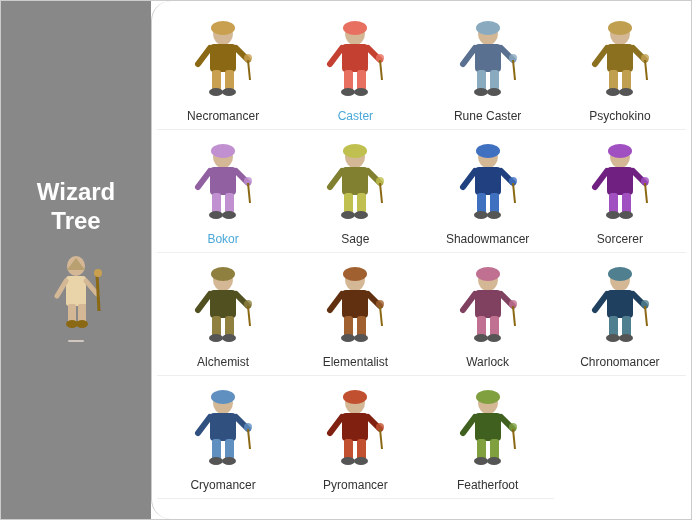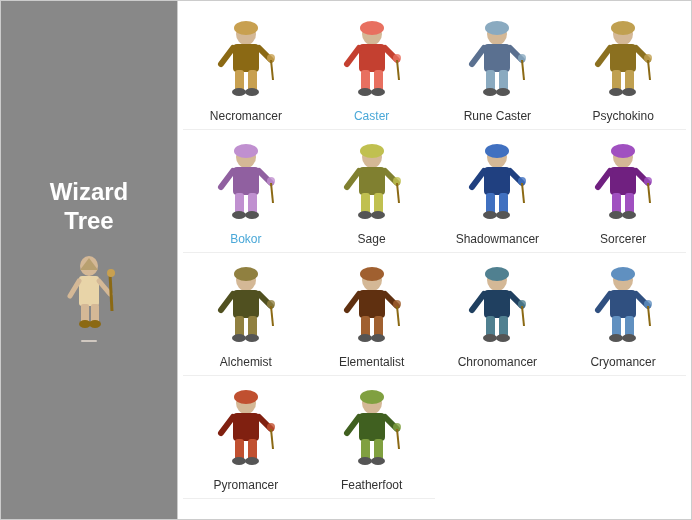--- a/index.html
+++ b/index.html
@@ -10,21 +10,21 @@
       font-family: Arial, sans-serif;
       background: #fff;
       border: 1px solid #ccc;
     }
     .container {
       display: flex;
       width: 100%;
       height: 100%;
     }
     .sidebar {
-      width: 176px;
+      width: 150px;
       background: #888;
       display: flex;
       flex-direction: column;
       align-items: center;
       justify-content: center;
       flex-shrink: 0;
     }
     .sidebar-title {
       color: white;
       font-size: 24px;
@@ -49,20 +49,21 @@
       margin-top: 4px;
       background: #d0c8c0;
       padding: 1px 8px;
       border-radius: 2px;
     }
     .main-content {
       flex: 1;
       overflow-y: auto;
       border-left: 1px solid #ccc;
       padding: 10px 5px;
+      border-radius: 20px;
     }
     .grid {
       display: grid;
       grid-template-columns: repeat(4, 1fr);
       gap: 4px 0px;
     }
     .class-item {
       display: flex;
       flex-direction: column;
       align-items: center;
@@ -372,20 +373,45 @@
   </svg>
           </div>
           <div class="class-name">Elementalist</div>
         </div>
         <div class="class-item">
           <div class="class-sprite">
             <svg viewBox="0 0 70 85" width="70" height="85">
 
     <ellipse cx="35" cy="14" rx="10" ry="11" fill="#D4B896"></ellipse>
 
+    <ellipse cx="35" cy="8" rx="12" ry="7" fill="#C07090"></ellipse>
+
+    <rect x="22" y="24" width="26" height="28" rx="4" fill="#804060"></rect>
+
+    <line x1="22" y1="28" x2="10" y2="44" stroke="#804060" stroke-width="6" stroke-linecap="round"></line>
+    <line x1="48" y1="28" x2="60" y2="40" stroke="#804060" stroke-width="6" stroke-linecap="round"></line>
+
+    <rect x="24" y="50" width="9" height="22" rx="3" fill="#C07090"></rect>
+    <rect x="37" y="50" width="9" height="22" rx="3" fill="#C07090"></rect>
+
+    <ellipse cx="28" cy="72" rx="7" ry="4" fill="#555"></ellipse>
+    <ellipse cx="41" cy="72" rx="7" ry="4" fill="#555"></ellipse>
+
+    <circle cx="60" cy="38" r="4" fill="#C07090" opacity="0.8"></circle>
+    <line x1="60" y1="40" x2="62" y2="60" stroke="#8B6914" stroke-width="2"></line>
+  </svg>
+          </div>
+          <div class="class-name">Warlock</div>
+        </div>
+        <div class="class-item">
+          <div class="class-sprite">
+            <svg viewBox="0 0 70 85" width="70" height="85">
+
+    <ellipse cx="35" cy="14" rx="10" ry="11" fill="#D4B896"></ellipse>
+
     <ellipse cx="35" cy="8" rx="12" ry="7" fill="#508090"></ellipse>
 
     <rect x="22" y="24" width="26" height="28" rx="4" fill="#204060"></rect>
 
     <line x1="22" y1="28" x2="10" y2="44" stroke="#204060" stroke-width="6" stroke-linecap="round"></line>
     <line x1="48" y1="28" x2="60" y2="40" stroke="#204060" stroke-width="6" stroke-linecap="round"></line>
 
     <rect x="24" y="50" width="9" height="22" rx="3" fill="#508090"></rect>
     <rect x="37" y="50" width="9" height="22" rx="3" fill="#508090"></rect>
 

